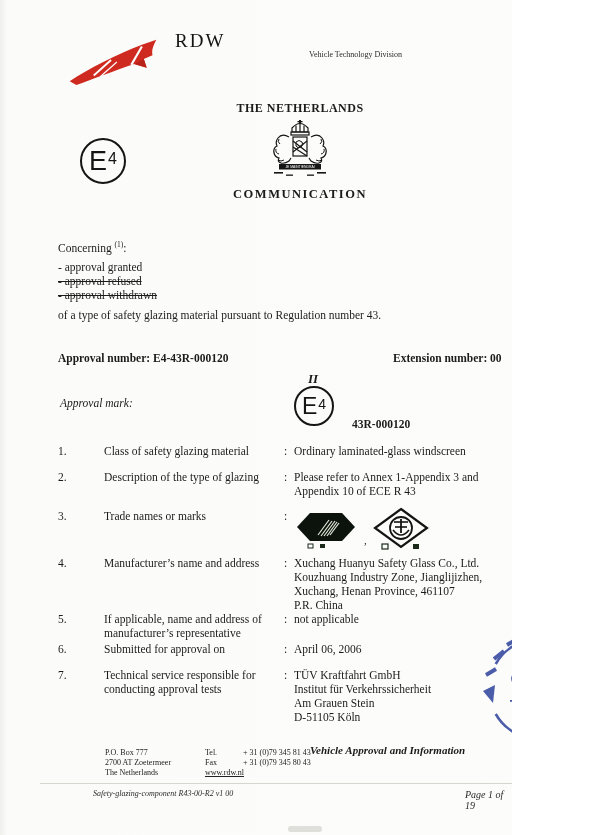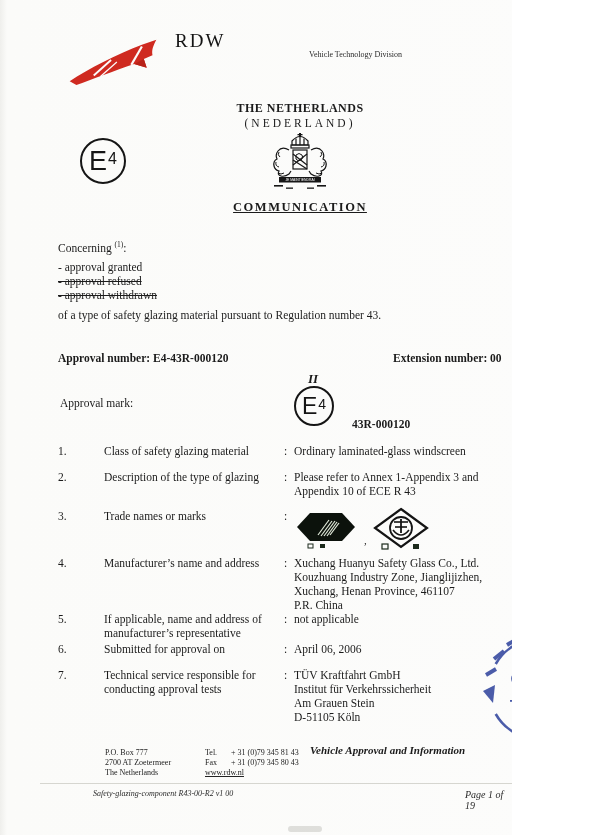--- a/index.html
+++ b/index.html
@@ -10,56 +10,56 @@
   }
   .abs{position:absolute;}
   .ml{white-space:pre-line;}
   
   .org-name{font-size:19px;letter-spacing:2px;color:#141414;}
   .division{font-size:8px;color:#2a2a2a;}
   
   .country{left:150px;top:101px;width:300px;text-align:center;}
   .country-l1{font-size:12px;font-weight:bold;letter-spacing:.5px;}
   .country-l2{font-size:11.5px;letter-spacing:3px;margin-top:1px;}
-  .doc-type{font-size:12.5px;font-weight:bold;letter-spacing:1.5px;margin-top:6px;text-decoration:underline;}
+  .doc-type{font-size:12.5px;font-weight:bold;letter-spacing:1.5px;margin-top:6px;}
   
   .emark{border:2.5px solid #151515;border-radius:50%;display:flex;align-items:center;justify-content:center;background:transparent;font-family:"Liberation Sans",sans-serif;color:#151515;}
   .emark-big{left:80px;top:138px;width:42px;height:42px;}
   .emark-big .e{font-size:27px;line-height:1;}
   .emark-big .n{font-size:16px;line-height:1;margin-left:1px;transform:translateY(-2px);}
   .emark-small{left:294px;top:386px;width:36px;height:36px;border-width:2px;}
   .emark-small .e{font-size:23px;line-height:1;}
   .emark-small .n{font-size:14px;line-height:1;margin-left:1px;transform:translateY(-2px);}
   
   .concerning{left:58px;top:238px;font-size:11.5px;line-height:14px;}
   .concerning sup{font-size:7.5px;}
   .options{margin-top:5px;}
   .struck{text-decoration:line-through;}
   .subject{margin-top:6px;}
   .bold{font-weight:bold;}
-  .italic{}
+  .italic{font-style:italic;}
   .fs11{font-size:11.5px;}
   
   .mark-class{left:303px;top:371px;width:20px;text-align:center;font-size:13px;font-weight:bold;font-style:italic;}
   .mark-code{left:352px;top:418px;font-size:11.5px;font-weight:bold;}
   
   .items{left:58px;top:444px;width:494px;font-size:11.5px;line-height:14px;}
   .row{display:grid;grid-template-columns:46px 180px 10px 1fr;align-items:start;}
   .r1{margin-bottom:12px;} .r2{margin-bottom:11px;} .r3{margin-bottom:1px;min-height:46px;}
   .r4{margin-bottom:0;} .r5{margin-bottom:2px;} .r6{margin-bottom:12px;}
   .logos{display:flex;align-items:center;gap:6px;margin-top:-2px;}
   .logo-sep{font-size:11px;align-self:flex-end;margin-bottom:4px;}
   
   .f8{font-size:8px;line-height:10px;color:#222;}
   .website{text-decoration:underline;color:#222;}
   .dept{left:310px;top:744px;font-size:11px;font-weight:bold;font-style:italic;}
   .hairline{left:40px;top:783px;width:520px;height:1px;background:#d6d6d0;}
   .docref{left:57px;top:789px;font-size:8px;font-style:italic;color:#2a2a2a;margin-left:36px;}
   .pageinfo{left:465px;top:789px;font-size:10px;font-style:italic;color:#2a2a2a;}
-  .telgrid{display:grid;grid-template-columns:22px auto;column-gap:4px;}
+  .telgrid{display:grid;grid-template-columns:22px auto;column-gap:16px;}
   
   .smudge-tr{left:556px;top:727px;width:44px;height:14px;background:#c3ccd3;opacity:.45;}
   .smudge-b{left:288px;top:826px;width:34px;height:6px;background:#9a9a94;opacity:.3;border-radius:3px;}
 </style>
 </head>
 <body>
 
 <div class="page">
 
   <svg class="abs" style="left:66px;top:36px" width="94" height="52" viewBox="0 0 96 54">
@@ -72,21 +72,20 @@
   <div class="abs org-name" style="left:175px;top:30px">RDW</div>
   <div class="abs division" style="left:309px;top:50px">Vehicle Technology Division</div>
 
   <div class="abs emark emark-big">
     <span class="e">E</span>
     <span class="n">4</span>
   </div>
 
   <div class="abs country">
     <div class="country-l1">THE NETHERLANDS</div>
-    <div class="country-l2">(NEDERLAND)</div>
     <svg width="66" height="58" viewBox="0 0 66 58" style="margin:3px auto 0">
       <g stroke="#161616" fill="none" stroke-width="1.2">
         <rect x="32" y="1" width="2" height="4" fill="#161616" stroke="none"></rect>
         <rect x="30.5" y="2" width="5" height="1.3" fill="#161616" stroke="none"></rect>
         <path d="M25,13 L25,9 Q29,4.5 33,4.5 Q37,4.5 41,9 L41,13 Z"></path>
         <line x1="29" y1="6.5" x2="29" y2="13"></line>
           <line x1="33" y1="5" x2="33" y2="13"></line>
           <line x1="37" y1="6.5" x2="37" y2="13"></line>
         <rect x="24" y="13" width="18" height="3"></rect>
         <rect x="26" y="18" width="14" height="19"></rect>

